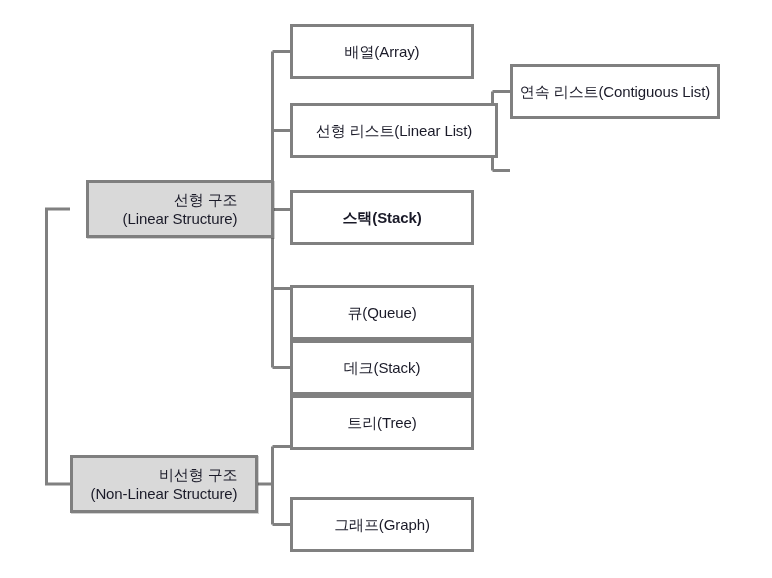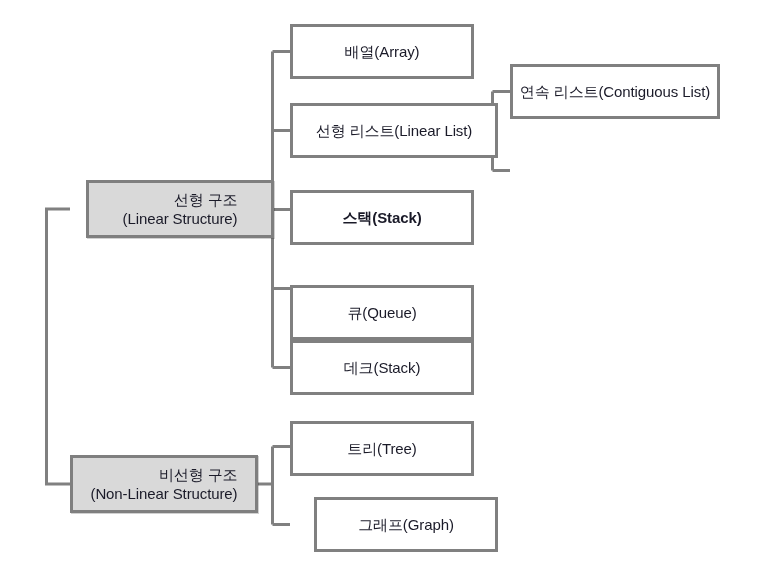--- a/index.html
+++ b/index.html
@@ -105,25 +105,25 @@
   </div>
 
   <div class="node" style="left:290px; top:261px; width:184px; height:55px;margin-top:24px;">
     <span class="node-label">큐(Queue)</span>
   </div>
 
   <div class="node" style="left:290px; top:340px; width:184px; height:55px;">
     <span class="node-label">데크(Stack)</span>
   </div>
 
-  <div class="node" style="left:290px; top:421px; width:184px; height:55px;">
+  <div class="node" style="left:290px; top:395px; width:184px; height:55px;">
     <span class="node-label">트리(Tree)</span>
   </div>
 
-  <div class="node" style="left:290px; top:497px; width:184px; height:55px;margin-left:24px;">
+  <div class="node" style="left:290px; top:497px; width:184px; height:55px;">
     <span class="node-label">그래프(Graph)</span>
   </div>
 
   <div class="node" style="left:510px; top:64px; width:210px; height:55px;">
     <span class="node-label">연속 리스트(Contiguous List)</span>
   </div>
 
 
 </div>
 

